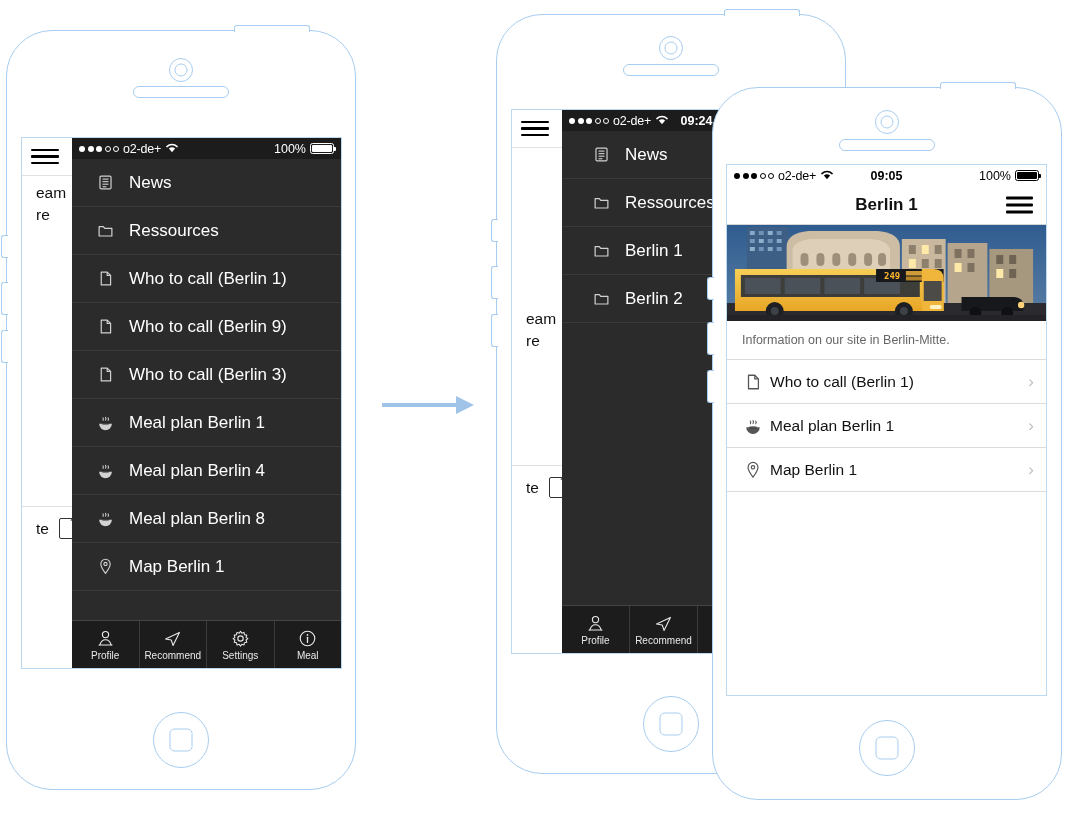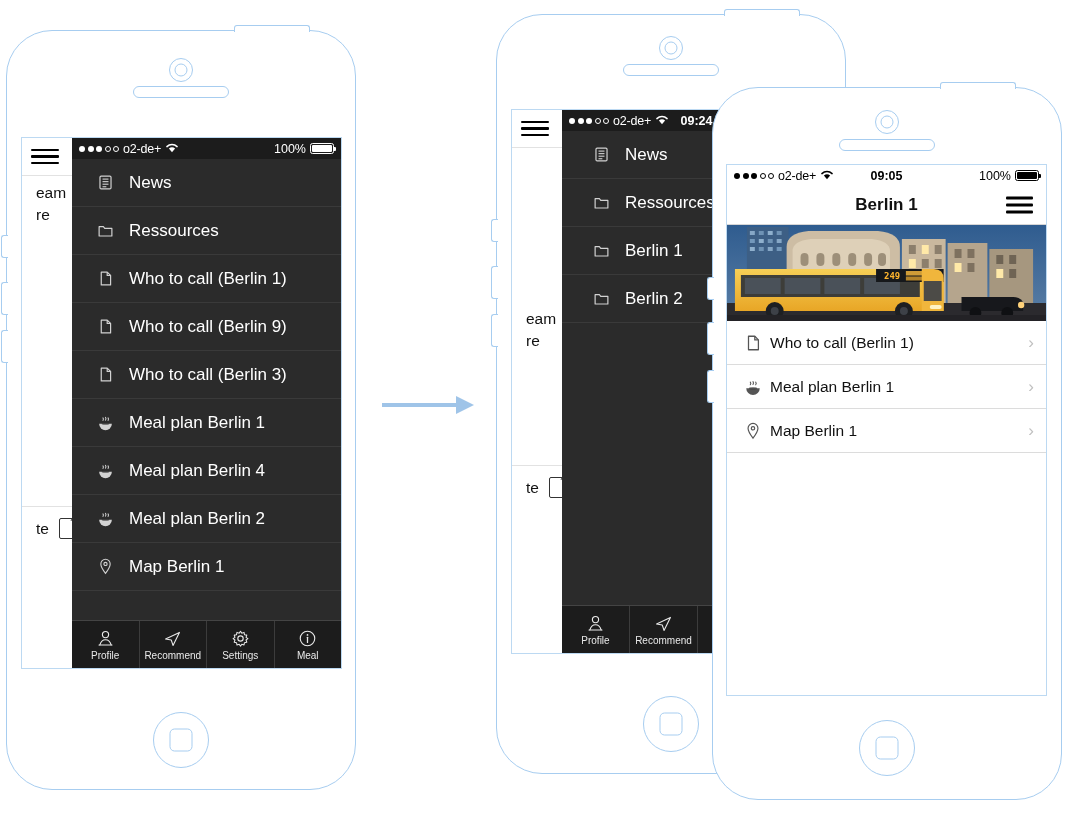--- a/index.html
+++ b/index.html
@@ -329,21 +329,21 @@
                 <span style="display: inline-flex; align-items: center; justify-content: center; color: rgb(210, 210, 210);">
                   <svg width="17" height="17" viewBox="0 0 20 20">
                     <path d="M2.5 11.5 h15 a7.5 7.5 0 0 1 -15 0 Z" fill="currentColor"></path>
                     <ellipse cx="10" cy="11.4" rx="4.6" ry="1.5" fill="#2b2b2b" opacity="0.55"></ellipse>
                     <path d="M7 7.5 q1.2 -1.5 0 -3" fill="none" stroke="currentColor" stroke-width="1.2" stroke-linecap="round"></path>
                     <path d="M10 7.2 q1.2 -1.6 0 -3.2" fill="none" stroke="currentColor" stroke-width="1.2" stroke-linecap="round"></path>
                     <path d="M13 7.5 q1.2 -1.5 0 -3" fill="none" stroke="currentColor" stroke-width="1.2" stroke-linecap="round"></path>
                   </svg>
                 </span>
               </span>
-              <span class="lbl" style="font-size: 17px; margin-left: 13px;">Meal plan Berlin 2</span>
+              <span class="lbl" style="font-size: 17px; margin-left: 13px;">Meal plan Berlin 8</span>
             </div>
             <div class="drawer-item" style="height: 48px; padding-left: 22px;">
               <span class="ic" style="width: 22px;">
                 <span style="display: inline-flex; align-items: center; justify-content: center; color: rgb(210, 210, 210);">
                   <svg width="17" height="17" viewBox="0 0 20 20">
                     <path d="M10 18 c0 0 5.5 -7.2 5.5 -11 a5.5 5.5 0 0 0 -11 0 c0 3.8 5.5 11 5.5 11 Z" fill="none" stroke="currentColor" stroke-width="1.3"></path>
                     <circle cx="10" cy="7" r="1.9" fill="none" stroke="currentColor" stroke-width="1.3"></circle>
                   </svg>
                 </span>
               </span>
@@ -652,20 +652,21 @@
             <rect x="204" y="80" width="12" height="4" rx="2" fill="#fff3c4"></rect>
           </g>
           <path d="M236 72 h52 q8 0 10 6 v8 h-62 Z" fill="#17181c"></path>
           <circle cx="250" cy="88" r="6" fill="#0f1013"></circle>
             <circle cx="282" cy="88" r="6" fill="#0f1013"></circle>
           <circle cx="296" cy="80" r="3.2" fill="#ffd27a"></circle>
           <rect x="0" y="90" width="321" height="6" fill="#232226"></rect>
         </svg>
       </div>
 
+      <div class="subtitle">Information on our site in Berlin-Mitte.</div>
 
       <div id="p3-list">
           <div class="list-row">
             <span class="ic">
               <span style="display: inline-flex; align-items: center; justify-content: center; color: rgb(85, 85, 85);">
                 <svg width="18" height="18" viewBox="0 0 20 20">
                   <path d="M5 2.5 h7 l4 4 v11 h-11 Z" fill="none" stroke="currentColor" stroke-width="1.4" stroke-linejoin="round"></path>
                   <path d="M12 2.5 v4 h4" fill="none" stroke="currentColor" stroke-width="1.4"></path>
                 </svg>
               </span>

